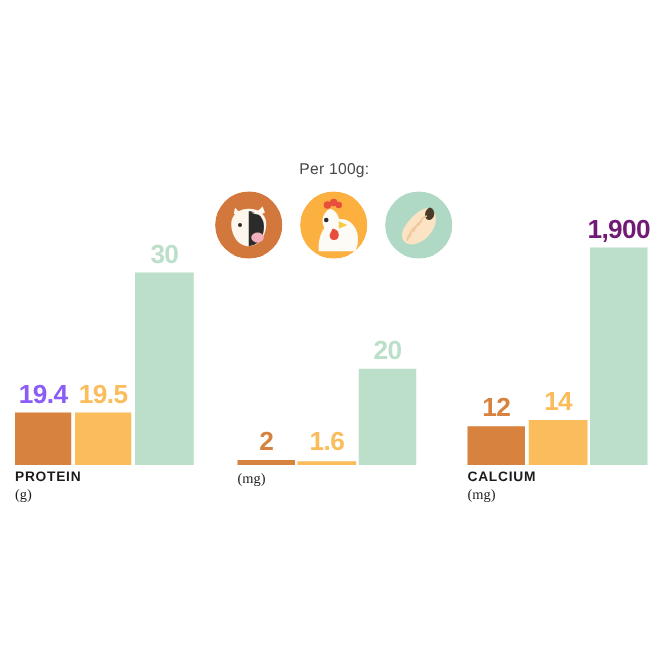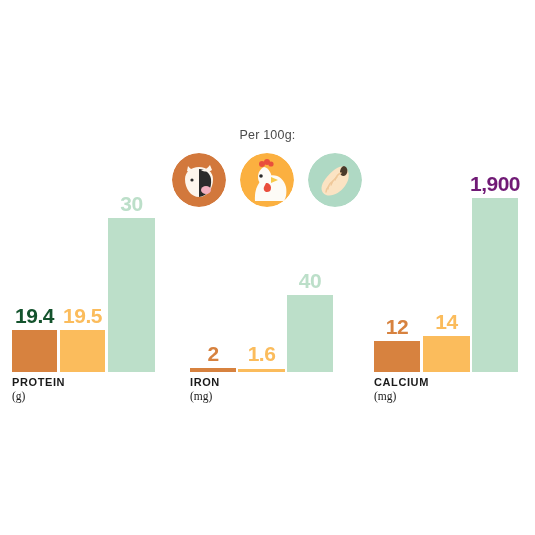--- a/index.html
+++ b/index.html
@@ -141,44 +141,43 @@
           <path d="M21 33 c-2 2 -3 4 -3 6"></path>
         </g>
       </svg>
     </div>
 
   </div>
 
   <div class="plot">
 
     <div class="bar" style="left:12px; width:45px; height:42px; background:#D7823F;"></div>
-    <div class="bar-label" style="left:12px; width:45px; bottom:209px; color:#14532d;">19.4</div>
+    <div class="bar-label" style="left:12px; width:45px; bottom:209px; color:#8b5cf6;">19.4</div>
 
     <div class="bar" style="left:60px; width:45px; height:42px; background:#FBBC5C;"></div>
     <div class="bar-label" style="left:60px; width:45px; bottom:209px; color:#FBBC5C;">19.5</div>
 
     <div class="bar" style="left:108px; width:47px; height:154px; background:#BCDFC9;"></div>
     <div class="bar-label" style="left:108px; width:47px; bottom:321px; color:#BCDFC9;">30</div>
 
     <div class="cat-label" style="left:12px; width:143px; top:376px;">
       <span class="cat-name">PROTEIN</span>
       <span class="cat-unit">(g)</span>
     </div>
 
     <div class="bar" style="left:190px; width:46px; height:4px; background:#D7823F;"></div>
     <div class="bar-label" style="left:190px; width:46px; bottom:171px; color:#D7823F;">2</div>
 
     <div class="bar" style="left:238px; width:47px; height:3px; background:#FBBC5C;"></div>
     <div class="bar-label" style="left:238px; width:47px; bottom:171px; color:#FBBC5C;">1.6</div>
 
     <div class="bar" style="left:287px; width:46px; height:77px; background:#BCDFC9;"></div>
-    <div class="bar-label" style="left:287px; width:46px; bottom:244px; color:#BCDFC9;">40</div>
+    <div class="bar-label" style="left:287px; width:46px; bottom:244px; color:#BCDFC9;">20</div>
 
     <div class="cat-label" style="left:190px; width:143px; top:376px;">
-      <span class="cat-name">IRON</span>
       <span class="cat-unit">(mg)</span>
     </div>
 
     <div class="bar" style="left:374px; width:46px; height:31px; background:#D7823F;"></div>
     <div class="bar-label" style="left:374px; width:46px; bottom:198px; color:#D7823F;">12</div>
 
     <div class="bar" style="left:423px; width:47px; height:36px; background:#FBBC5C;"></div>
     <div class="bar-label" style="left:423px; width:47px; bottom:203px; color:#FBBC5C;">14</div>
 
     <div class="bar" style="left:472px; width:46px; height:174px; background:#BCDFC9;"></div>

